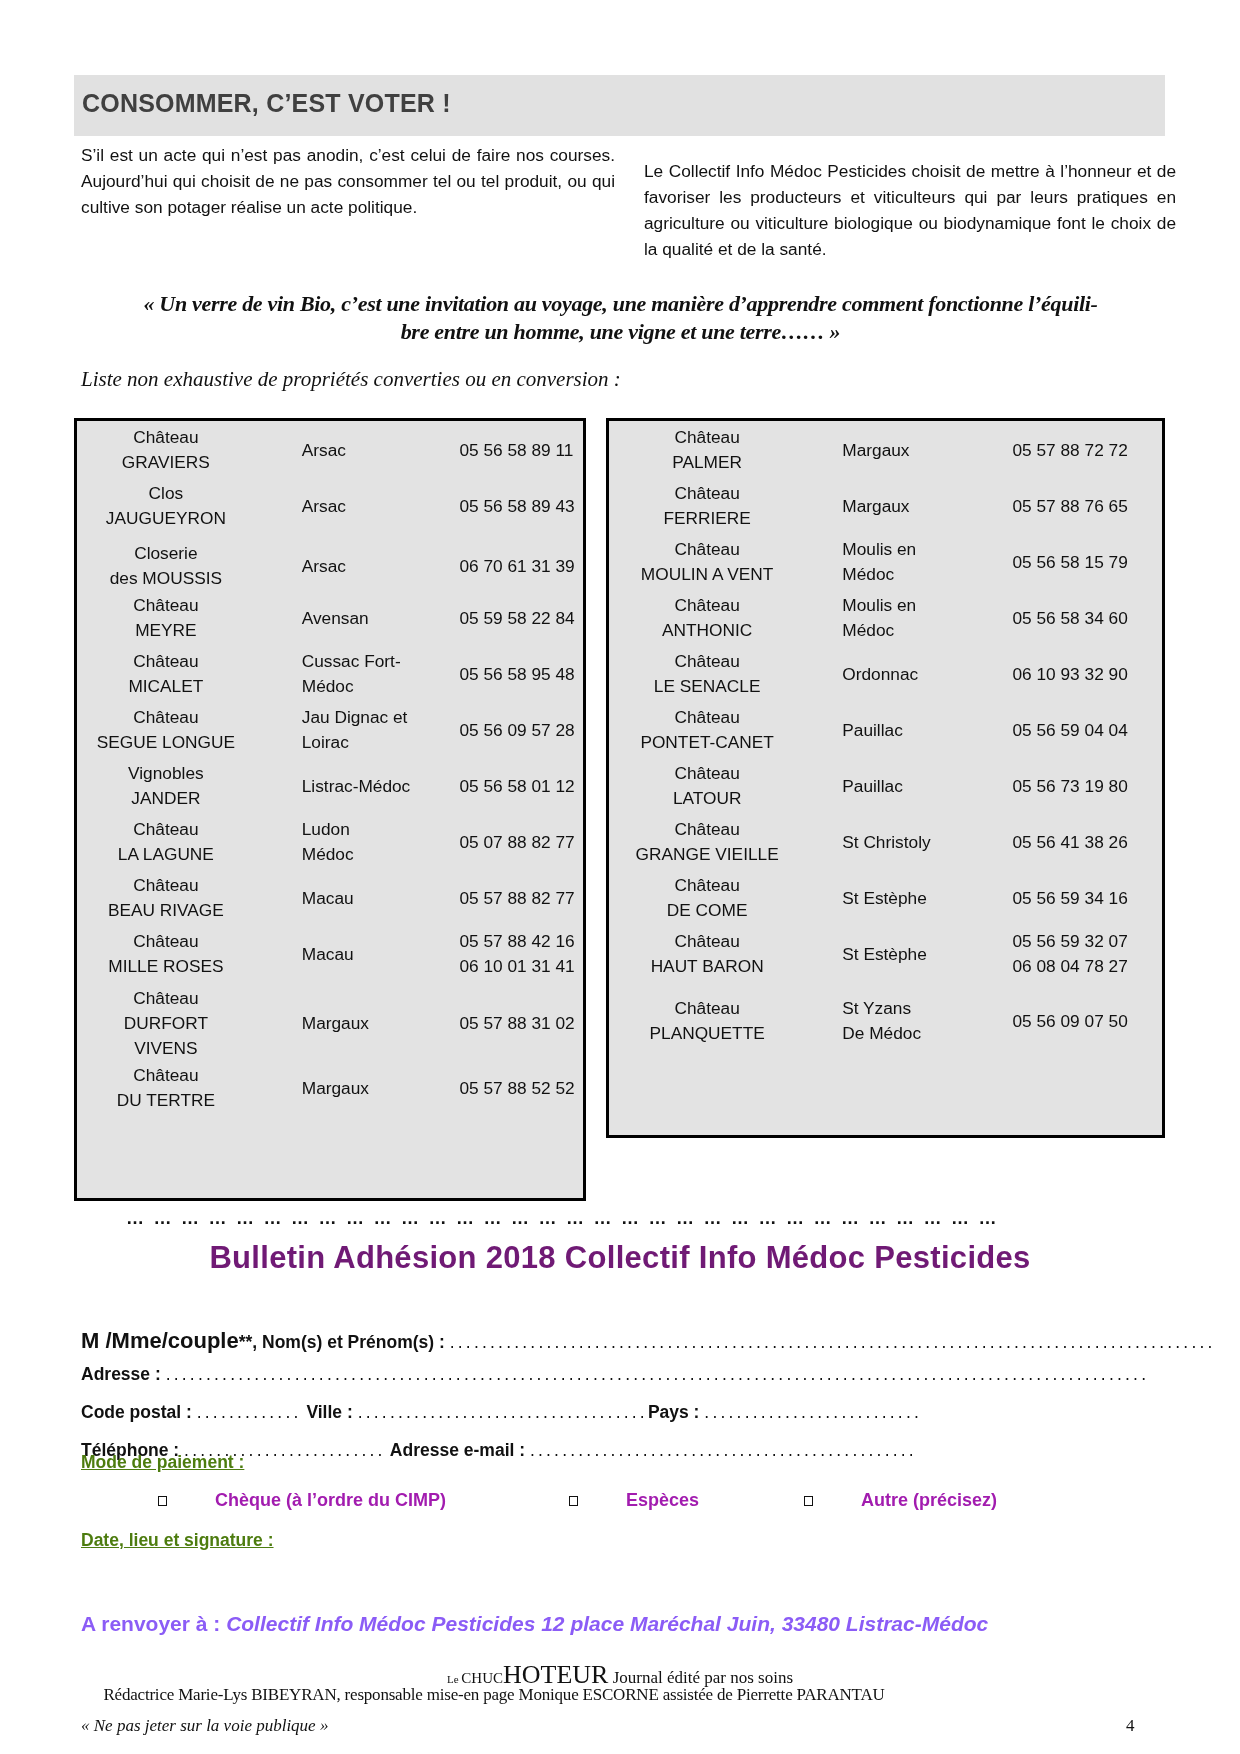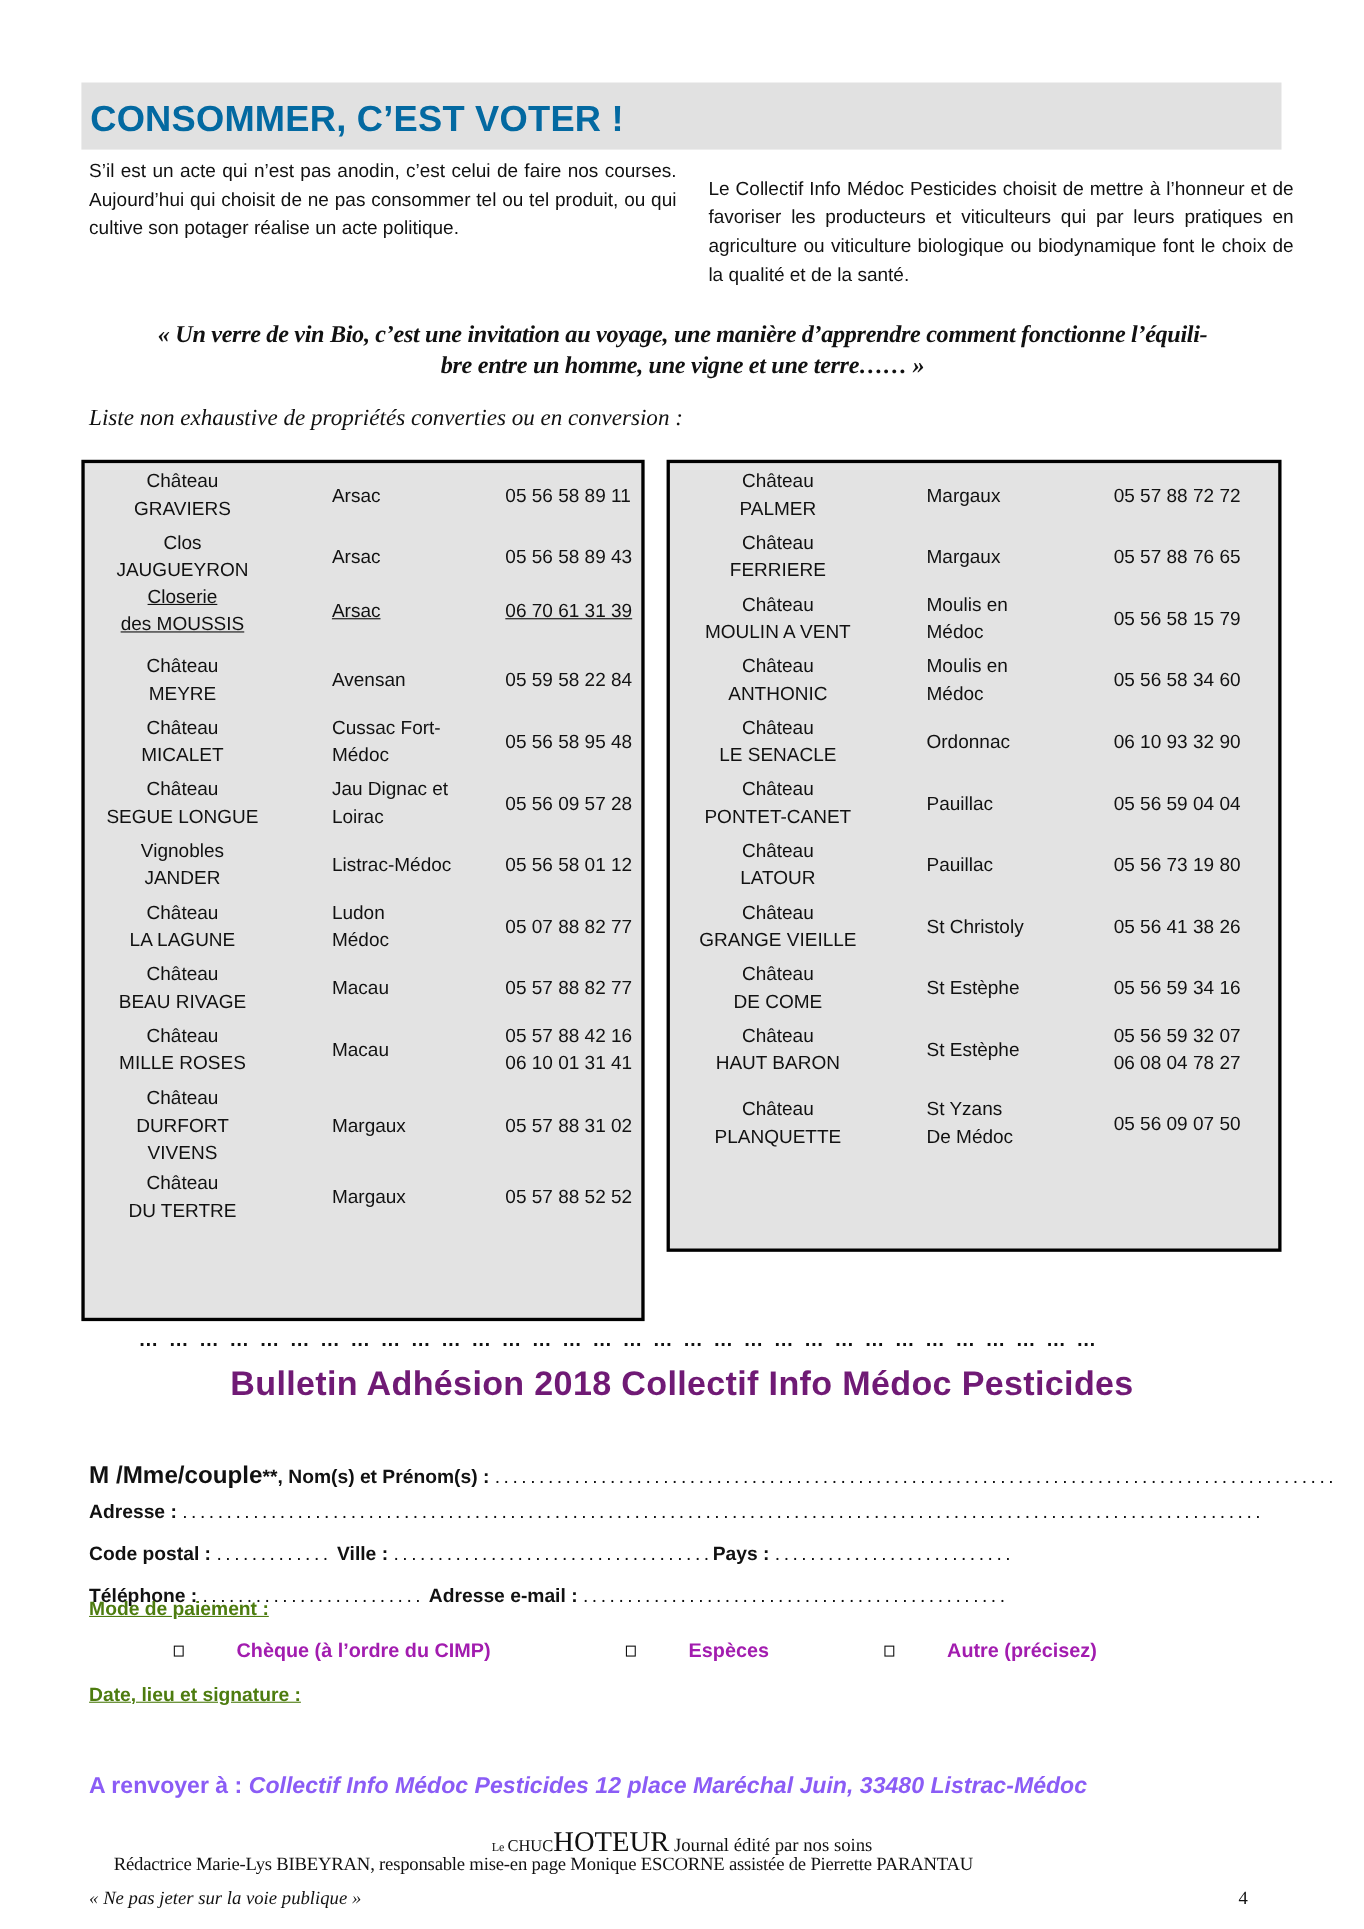--- a/index.html
+++ b/index.html
@@ -1,19 +1,19 @@
 <!DOCTYPE html>
 <html><head>
 <meta charset="utf-8">
 <style>
   html, body { margin: 0; padding: 0; background: #ffffff; }
   body { width: 1240px; height: 1754px; position: relative; overflow: hidden; color: #111; font-family: "Liberation Sans", sans-serif; }
 
   .banner { position: absolute; left: 74px; top: 75px; width: 1091px; height: 61px; background: #e1e1e1; }
-  .banner h1 { margin: 0; position: absolute; left: 8px; top: 14px; font-family: "Liberation Sans", sans-serif; font-weight: bold; font-size: 33px; letter-spacing: 0.2px; color: #0369a1; }
+  .banner h1 { margin: 0; position: absolute; left: 8px; top: 14px; font-family: "Liberation Sans", sans-serif; font-weight: bold; font-size: 25px; letter-spacing: 0.2px; color: #404040; }
 
   .intro { position: absolute; top: 142px; font-size: 17.3px; line-height: 26px; text-align: justify; color: #111; }
   .intro.left { left: 81px; width: 534px; }
   .intro.right { left: 628px; width: 532px; }
 
   .quote { position: absolute; left: 78px; top: 290px; width: 1085px; text-align: center; font-family: "Liberation Serif", serif; font-style: italic; font-weight: bold; font-size: 22px; line-height: 28px; letter-spacing: -0.3px; color: #111; }
   .list-intro { position: absolute; left: 81px; top: 367px; font-family: "Liberation Serif", serif; font-style: italic; font-size: 21px; color: #111; }
 
   .box { position: absolute; background: #e3e3e3; border: 3px solid #000; box-sizing: border-box; }
   .box.left { left: 74px; top: 418px; width: 512px; height: 783px; }
@@ -86,21 +86,21 @@
         <span class="line">Clos</span>
         <span class="line">JAUGUEYRON</span>
       </div>
       <div class="c-place">
         <span class="line">Arsac</span>
       </div>
       <div class="c-phone">
         <span class="line">05 56 58 89 43</span>
       </div>
     </div>
-    <div class="row" style="top: 109px; text-decoration: underline;">
+    <div class="row" style="top: 120px;">
       <div class="c-name">
         <span class="line">Closerie</span>
         <span class="line">des MOUSSIS</span>
       </div>
       <div class="c-place">
         <span class="line">Arsac</span>
       </div>
       <div class="c-phone">
         <span class="line">06 70 61 31 39</span>
       </div>

